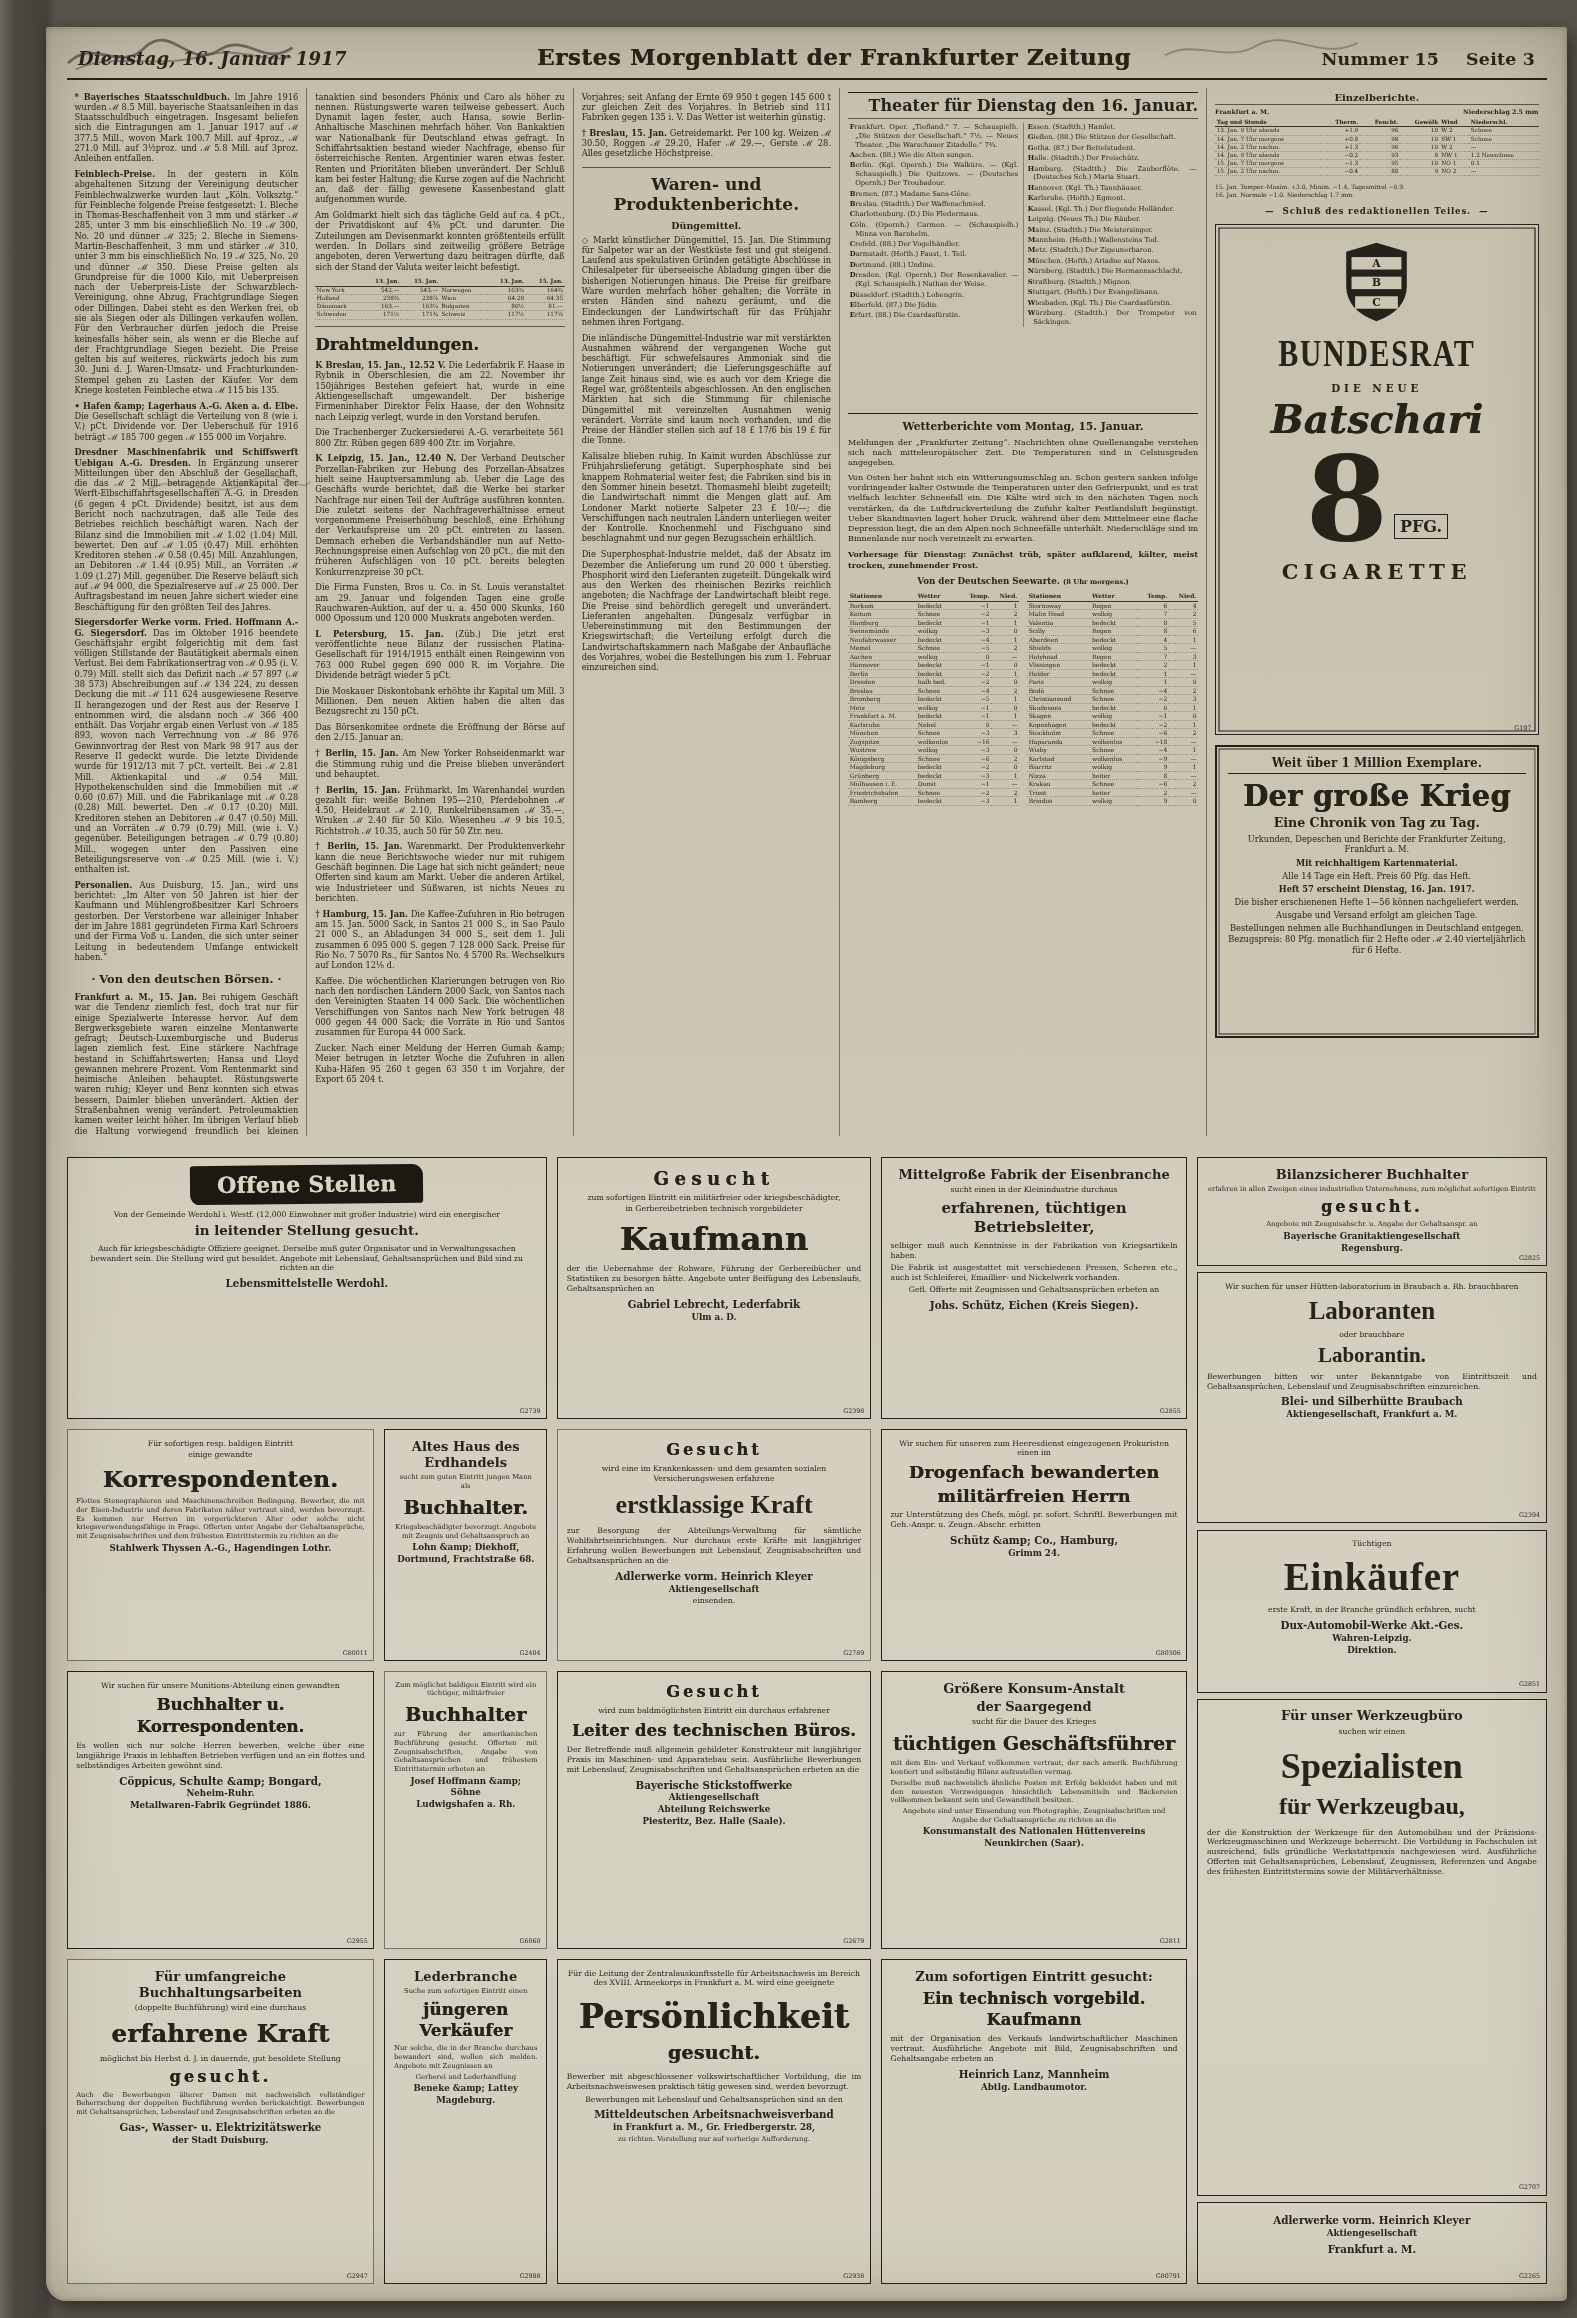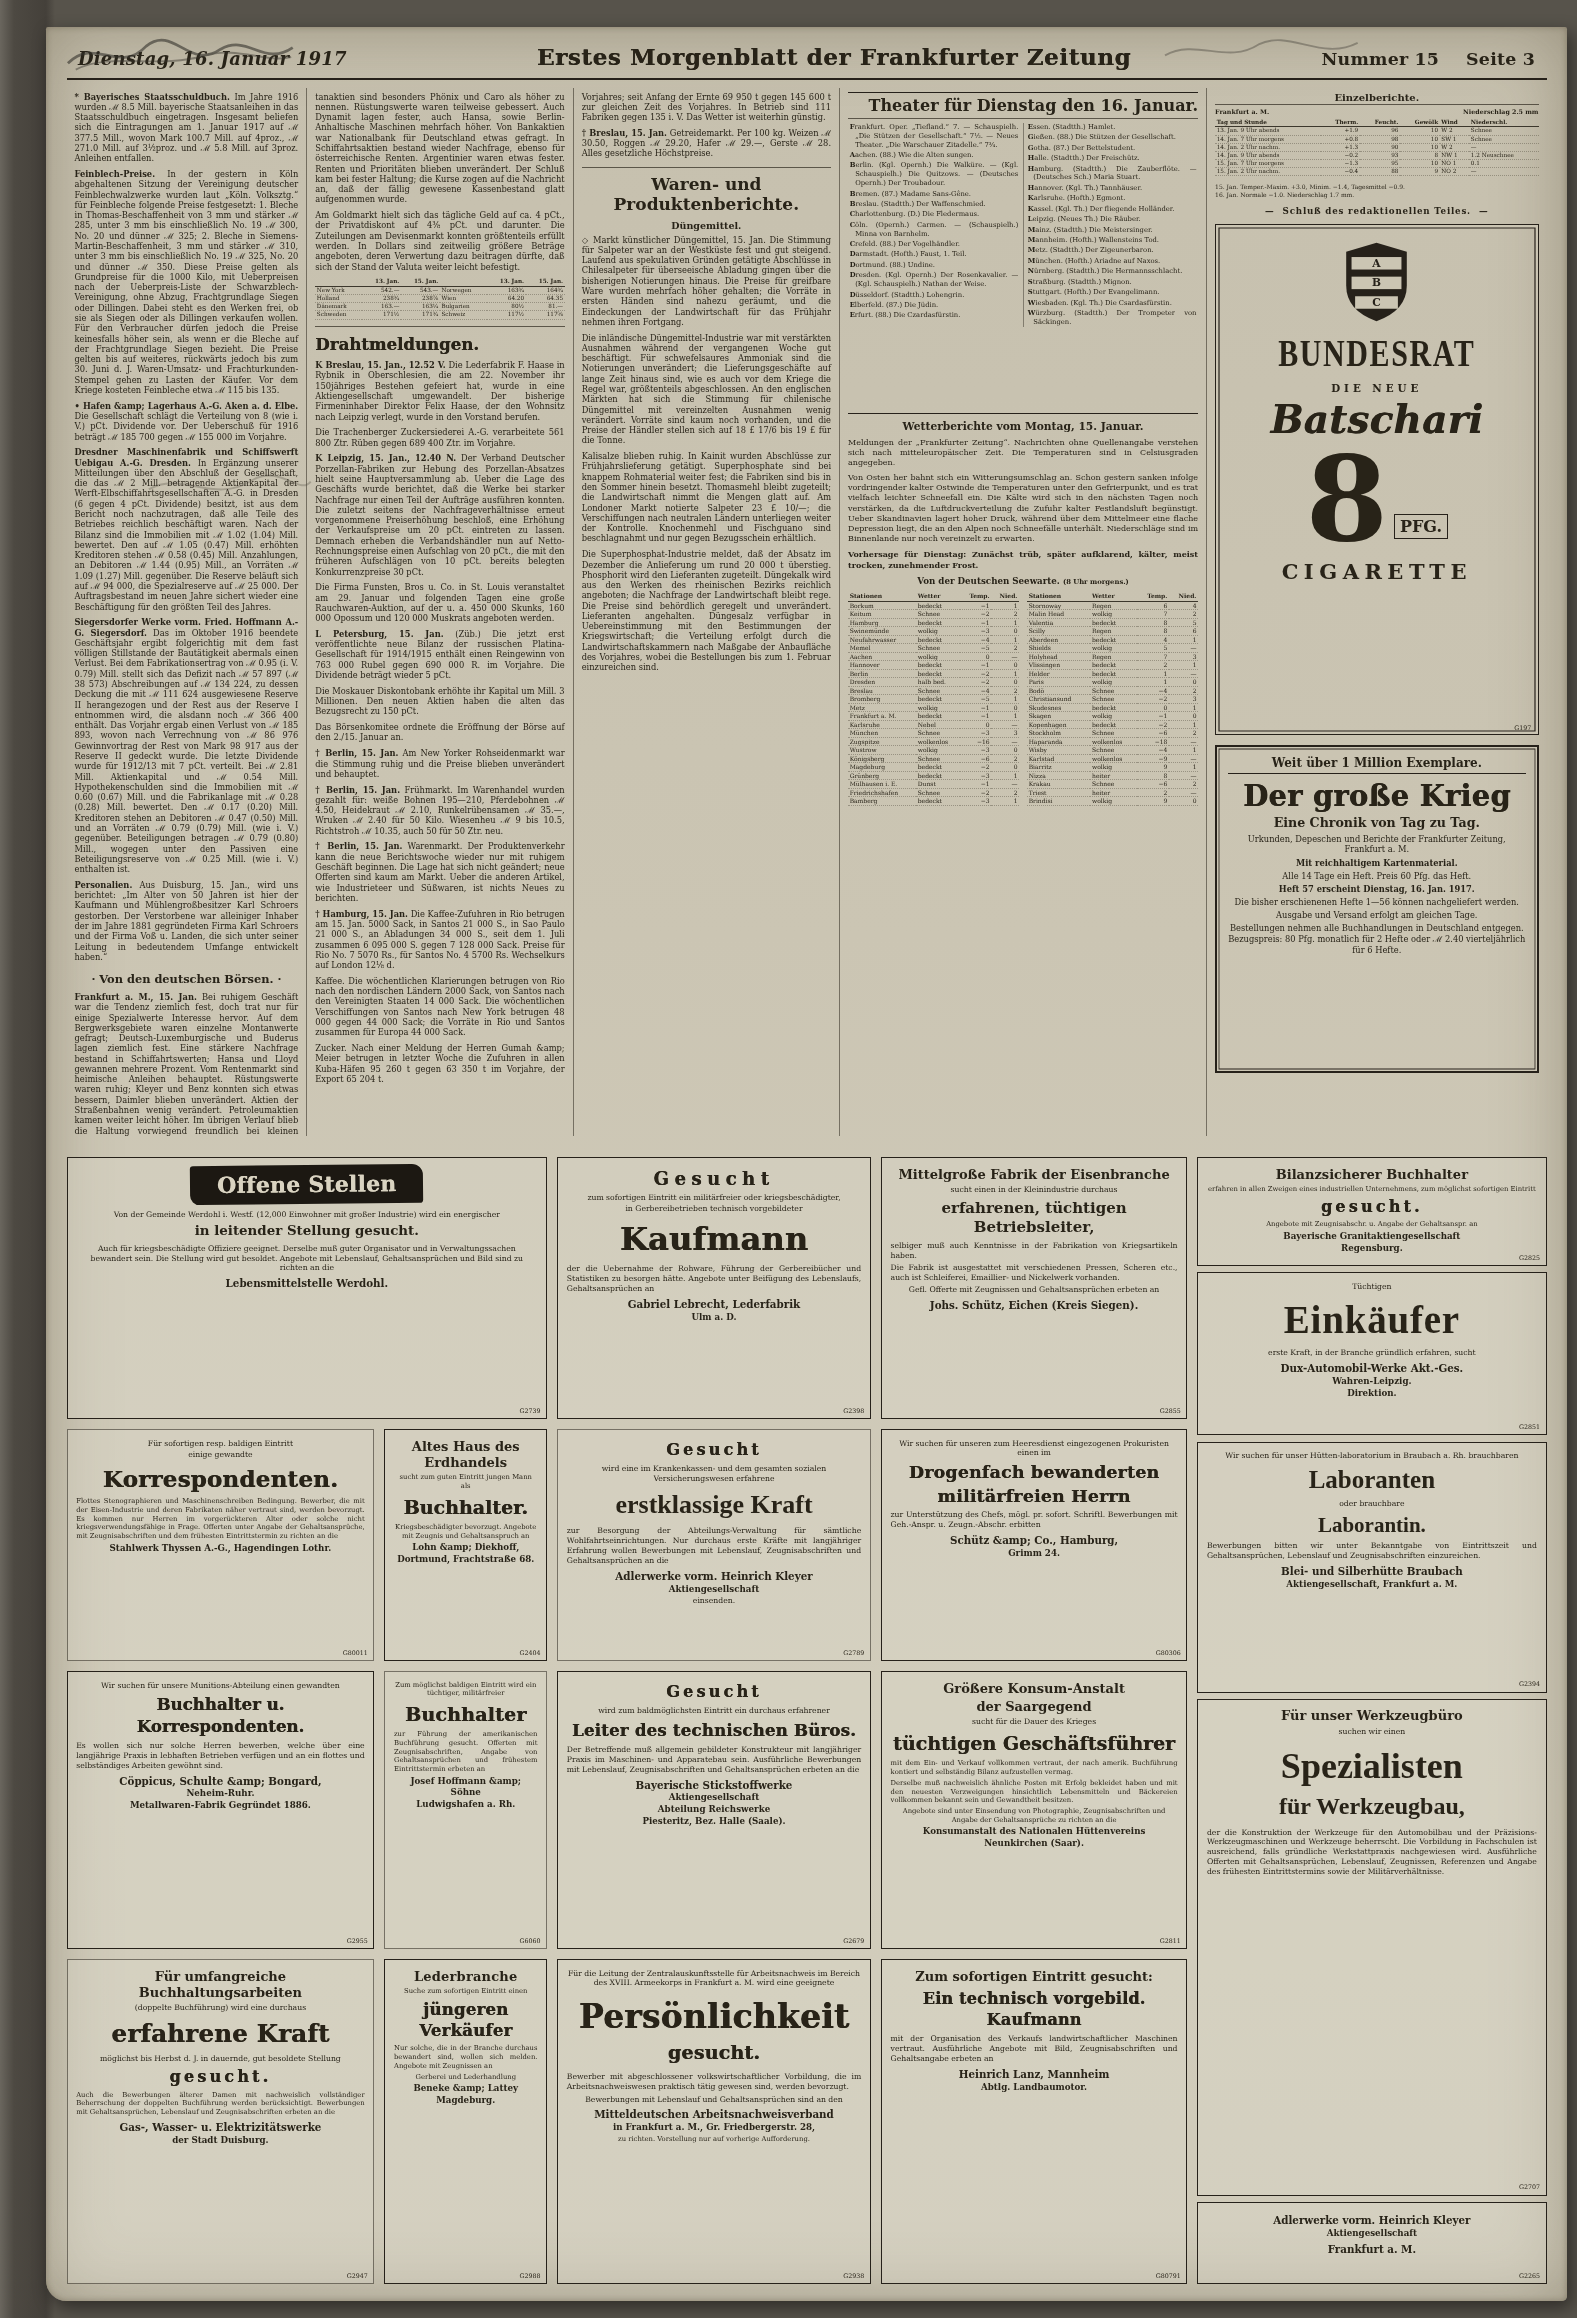--- a/index.html
+++ b/index.html
@@ -63,21 +63,21 @@
   .bats{border:1.6px solid #26211a;box-shadow:inset 0 0 0 2.4px #cbc5b3,inset 0 0 0 3.6px #26211a;padding:16px 8px 9.5px;text-align:center;height:511px;margin-bottom:9.5px;position:relative}
   .bats-bund{font-size:30px;font-weight:bold;letter-spacing:1.6px;transform:scaleY(1.25);margin-top:9.5px;font-family:"Liberation Serif",serif}
   .bats-neue{font-size:10.3px;letter-spacing:4px;margin-top:12.6px;font-weight:bold}
   .bats-brand{font-size:39px;font-weight:bold;font-style:italic;margin-top:1.6px;text-shadow:0.5px 0 0 currentColor}
   .bats-8row{display:flex;align-items:flex-end;justify-content:center;gap:6.3px;margin-top:4.7px}
   .bats-8{font-size:118px;line-height:.9;font-weight:bold}
   .bats-pfg{font-size:16px;font-weight:bold;border:1.6px solid #26211a;padding:1.6px 4.7px;margin-bottom:14px}
   .bats-cig{font-size:21px;font-weight:bold;letter-spacing:5.5px;margin-top:6.3px}
   .bats-code{position:absolute;right:6.3px;bottom:3.2px;font-size:6.3px}
 
-  .krieg{border:2.4px solid #26211a;box-shadow:inset 0 0 0 1.6px #cbc5b3,inset 0 0 0 2.4px #26211a;padding:9.5px 11px;text-align:center;height:328px;position:relative}
+  .krieg{border:2.4px solid #26211a;box-shadow:inset 0 0 0 1.6px #cbc5b3,inset 0 0 0 2.4px #26211a;padding:9.5px 11px;text-align:center;height:293px;position:relative}
   .k-top{font-size:12px;font-weight:bold;border-bottom:0.8px solid #26211a;padding-bottom:3.2px;margin-bottom:4.7px}
   .k-title{font-size:29px;font-weight:bold;text-shadow:0.5px 0 0 currentColor;margin:1.6px 0}
   .k-sub{font-size:12.6px;font-weight:bold;margin-bottom:4px}
   .k-line{font-size:8.3px;line-height:1.3;margin-bottom:2.4px}
   .k-strong{font-weight:bold}
 
   
   .ads{position:absolute;left:20.5px;right:20.5px;top:1130px;height:1127px;display:grid;
     grid-template-columns:20.8% 11% 21.2% 20.7% 1fr;
     grid-template-rows:262px 232px 278px 1fr;gap:10px}
@@ -771,38 +771,38 @@
     <div class="ad-col-e">
       <div class="ad e-granit">
         <div class="d-h16">Bilanzsicherer Buchhalter</div>
         <p class="ad-line small">erfahren in allen Zweigen eines industriellen Unternehmens, zum möglichst sofortigen Eintritt</p>
         <div class="d-ges2">gesucht.</div>
         <p class="ad-line small">Angebote mit Zeugnisabschr. u. Angabe der Gehaltsanspr. an</p>
         <div class="ad-sig2">Bayerische Granitaktiengesellschaft</div>
         <div class="ad-sig2">Regensburg.</div>
         <span class="gcode">G2825</span>
       </div>
-      <div class="ad e-dux">
-        <p class="ad-line">Tüchtigen</p>
-        <div class="d-eink">Einkäufer</div>
-        <p class="ad-line">erste Kraft, in der Branche gründlich erfahren, sucht</p>
-        <div class="ad-sig">Dux-Automobil-Werke Akt.-Ges.</div>
-        <div class="ad-sig2">Wahren-Leipzig.</div>
-        <div class="ad-sig2">Direktion.</div>
-        <span class="gcode">G2851</span>
-      </div>
       <div class="ad e-brau">
         <p class="ad-line">Wir suchen für unser Hütten-laboratorium in Braubach a. Rh. brauchbaren</p>
         <div class="d-lab">Laboranten</div>
         <p class="ad-line">oder brauchbare</p>
         <div class="d-lab2">Laborantin.</div>
         <p class="ad-just">Bewerbungen bitten wir unter Bekanntgabe von Eintrittszeit und Gehaltsansprüchen, Lebenslauf und Zeugnisabschriften einzureichen.</p>
         <div class="ad-sig">Blei- und Silberhütte Braubach</div>
         <div class="ad-sig2">Aktiengesellschaft, Frankfurt a. M.</div>
         <span class="gcode">G2394</span>
+      </div>
+      <div class="ad e-dux">
+        <p class="ad-line">Tüchtigen</p>
+        <div class="d-eink">Einkäufer</div>
+        <p class="ad-line">erste Kraft, in der Branche gründlich erfahren, sucht</p>
+        <div class="ad-sig">Dux-Automobil-Werke Akt.-Ges.</div>
+        <div class="ad-sig2">Wahren-Leipzig.</div>
+        <div class="ad-sig2">Direktion.</div>
+        <span class="gcode">G2851</span>
       </div>
       <div class="ad e-spez">
         <p class="ad-line d-h16">Für unser Werkzeugbüro</p>
         <p class="ad-line">suchen wir einen</p>
         <div class="d-spez">Spezialisten</div>
         <div class="d-spez2">für Werkzeugbau,</div>
         <p class="ad-just">der die Konstruktion der Werkzeuge für den Automobilbau und der Präzisions-Werkzeugmaschinen und Werkzeuge beherrscht. Die Vorbildung in Fachschulen ist ausreichend, falls gründliche Werkstattpraxis nachgewiesen wird. Ausführliche Offerten mit Gehaltsansprüchen, Lebenslauf, Zeugnissen, Referenzen und Angabe des frühesten Eintrittstermins sowie der Militärverhältnisse.</p>
         <span class="gcode">G2707</span>
       </div>
       <div class="ad e-adler">

